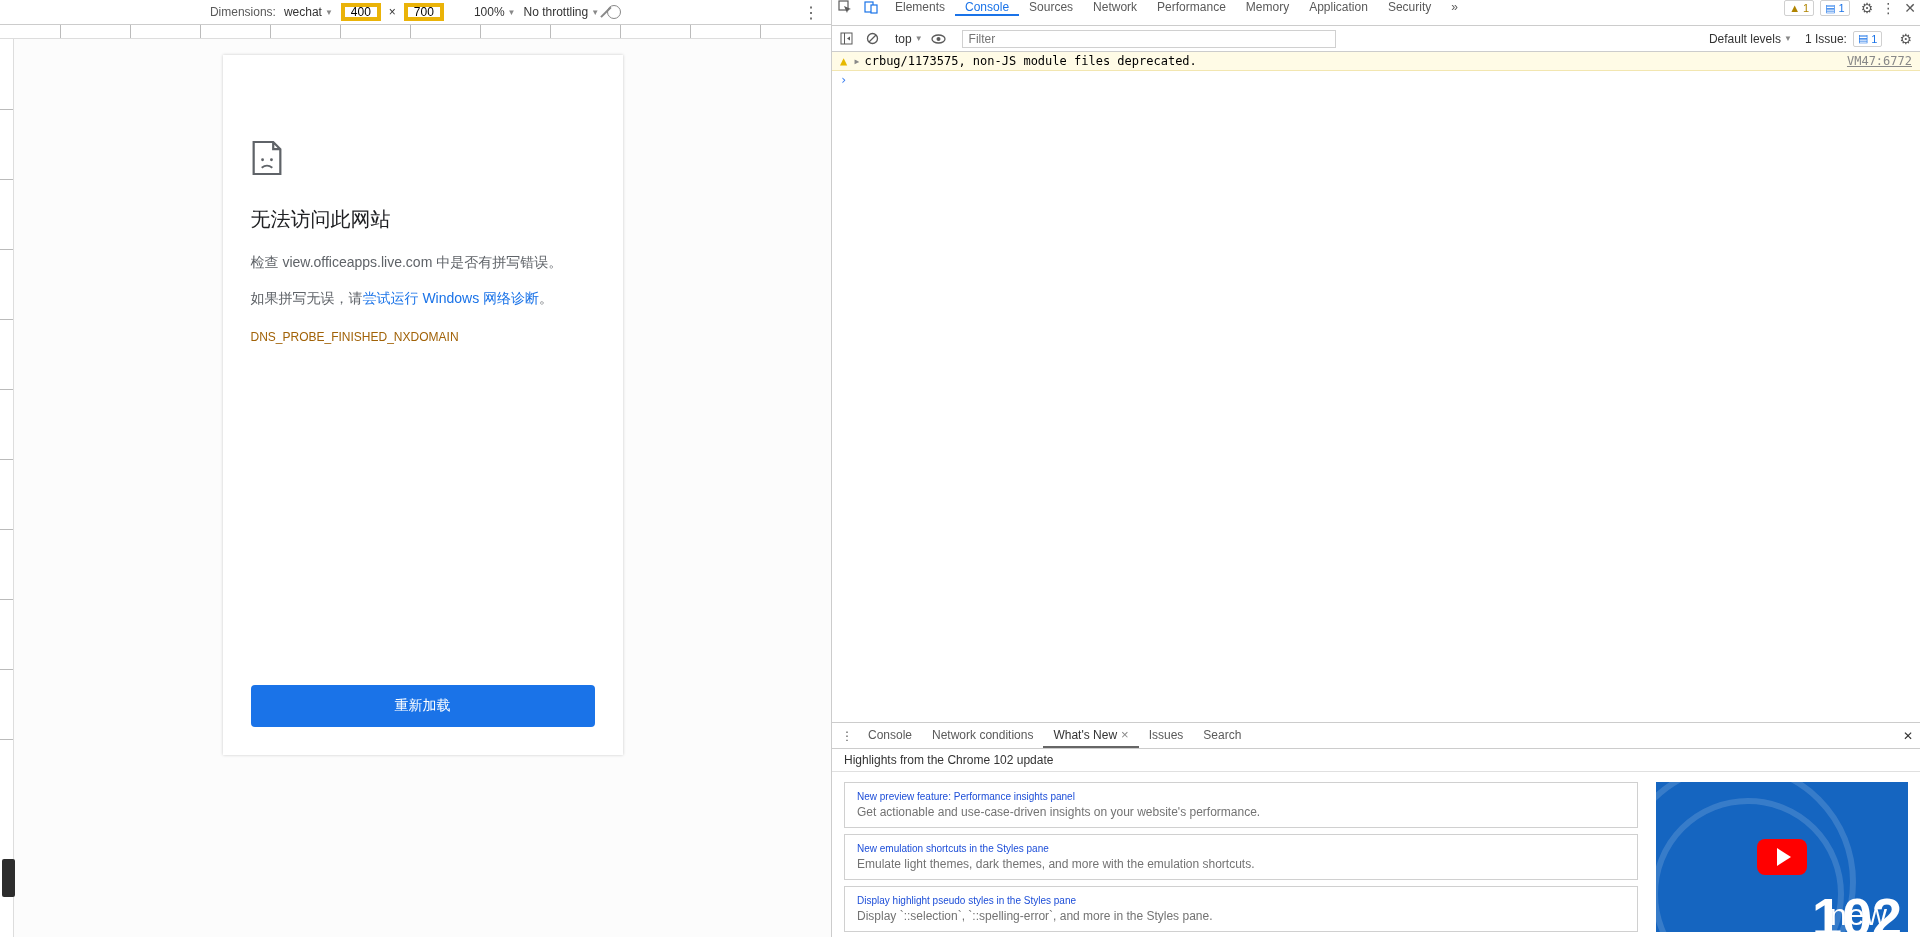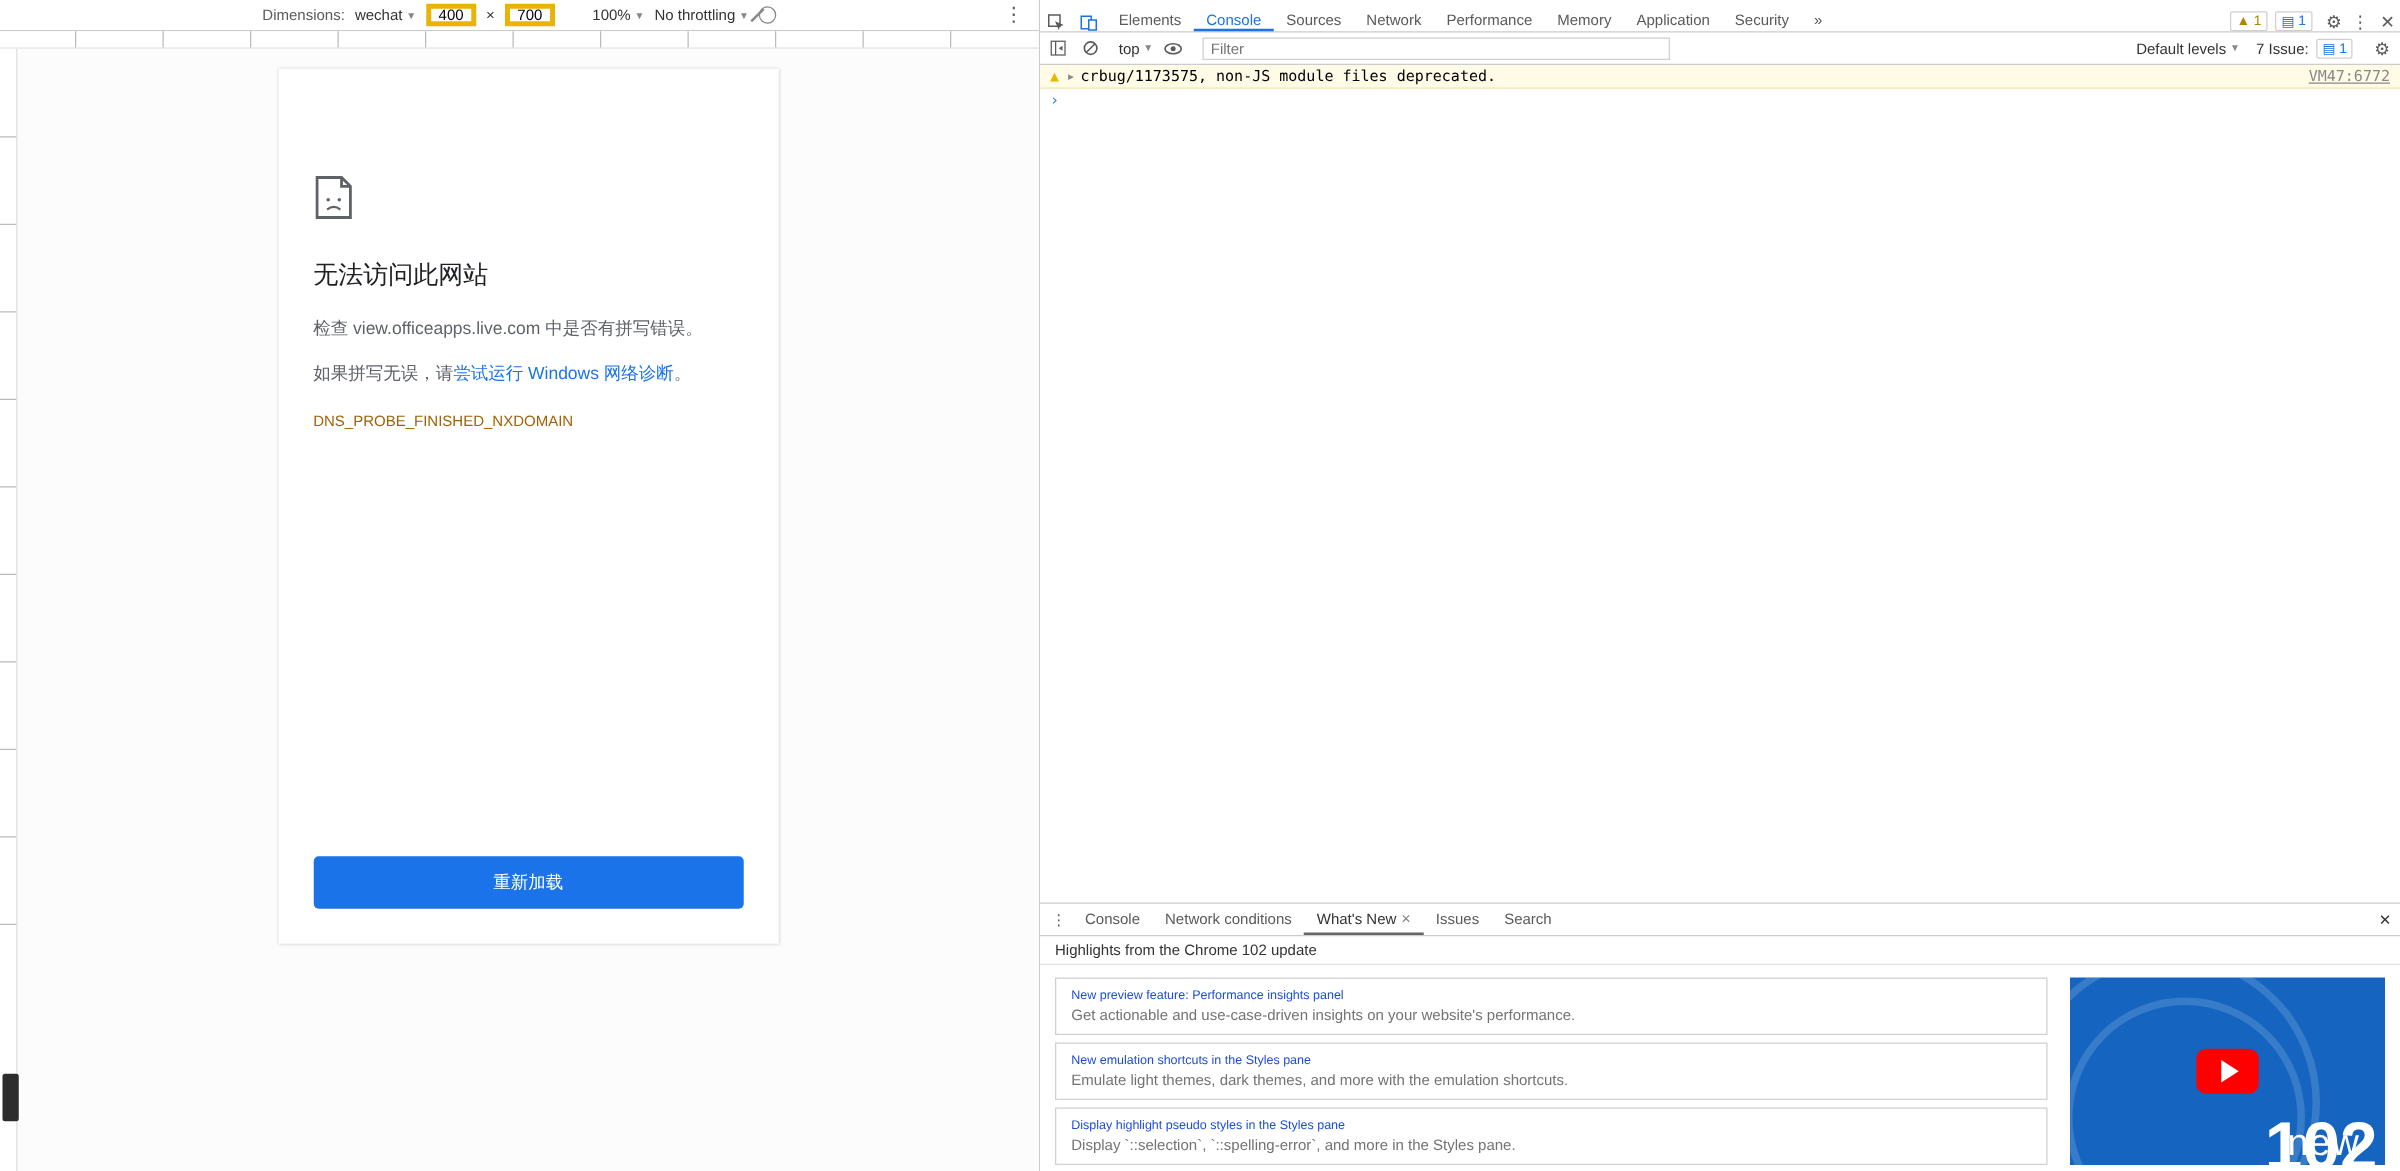--- a/index.html
+++ b/index.html
@@ -29,21 +29,21 @@
 .err-title { font-size: 20px; color: #202124; margin-bottom: 18px; font-weight: 400; }
 .err-line { font-size: 14px; color: #5f6368; margin-bottom: 14px; line-height: 1.6; }
 .err-line .link { color: #1a73e8; }
 .err-code { font-size: 12px; color: #a16207; margin-top: 6px; }
 .reload-btn { background: #1a73e8; color: #fff; border: none; height: 42px; font-size: 14px; border-radius: 4px; margin-top: auto; cursor: pointer; }
 
 .toggle-bar { position: absolute; left: 2px; bottom: 40px; width: 13px; height: 38px; background: #2d2d2d; border-radius: 2px; display: flex; flex-direction: column; justify-content: space-around; align-items: center; }
 .toggle-bar div{width:4px;height:4px;}
 
 
-.tabs-row { height: 26px; border-bottom: 1px solid #ccc; display: flex; align-items: flex-end; }
+.tabs-row { height: 26px; border-bottom: 1px solid #ccc; display: flex; align-items: flex-start; }
 .tabs-row .icon-btn { width: 26px; display: flex; align-items: center; justify-content: center; color: #5a5a5a; cursor: pointer; }
 .tabs-row .tab { padding: 0 10px; display: flex; align-items: center; color: #5a5a5a; cursor: pointer; border-bottom: 2px solid transparent; }
 .tabs-row .tab.active { color: #1a73e8; border-bottom-color: #1a73e8; }
 .tabs-row .spacer { flex: 1; }
 .badge-group { display: flex; align-items: center; gap: 6px; padding: 0 6px; }
 .badge { display: flex; align-items: center; gap: 3px; border: 1px solid #d0d0d0; border-radius: 2px; padding: 0 4px; height: 16px; font-size: 11px; }
 .badge.warn { color: #b08400; }
 .badge.info { color: #1a73e8; }
 .gear { font-size: 14px; color: #5a5a5a; cursor: pointer; padding: 0 4px; }
 .sep { width: 1px; background: #ccc; margin: 4px 0; }
@@ -232,21 +232,21 @@
         </svg>
       </div>
     <div class="sep"></div>
     <input class="filter-input" placeholder="Filter" style="">
     <div class="spacer"></div>
     <span class="dropdown">
       <span>Default levels</span>
       <span class="tri">▼</span>
     </span>
     <div class="sep"></div>
-    <span>7 Issue:</span>
+    <span>1 Issue:</span>
     <div class="small-badge">
         <span>▤</span>
         <span>1</span>
       </div>
     <div class="sep"></div>
     <div class="gear">⚙</div>
   </div>
 
   <div class="console-body">
     <div class="console-msg">

